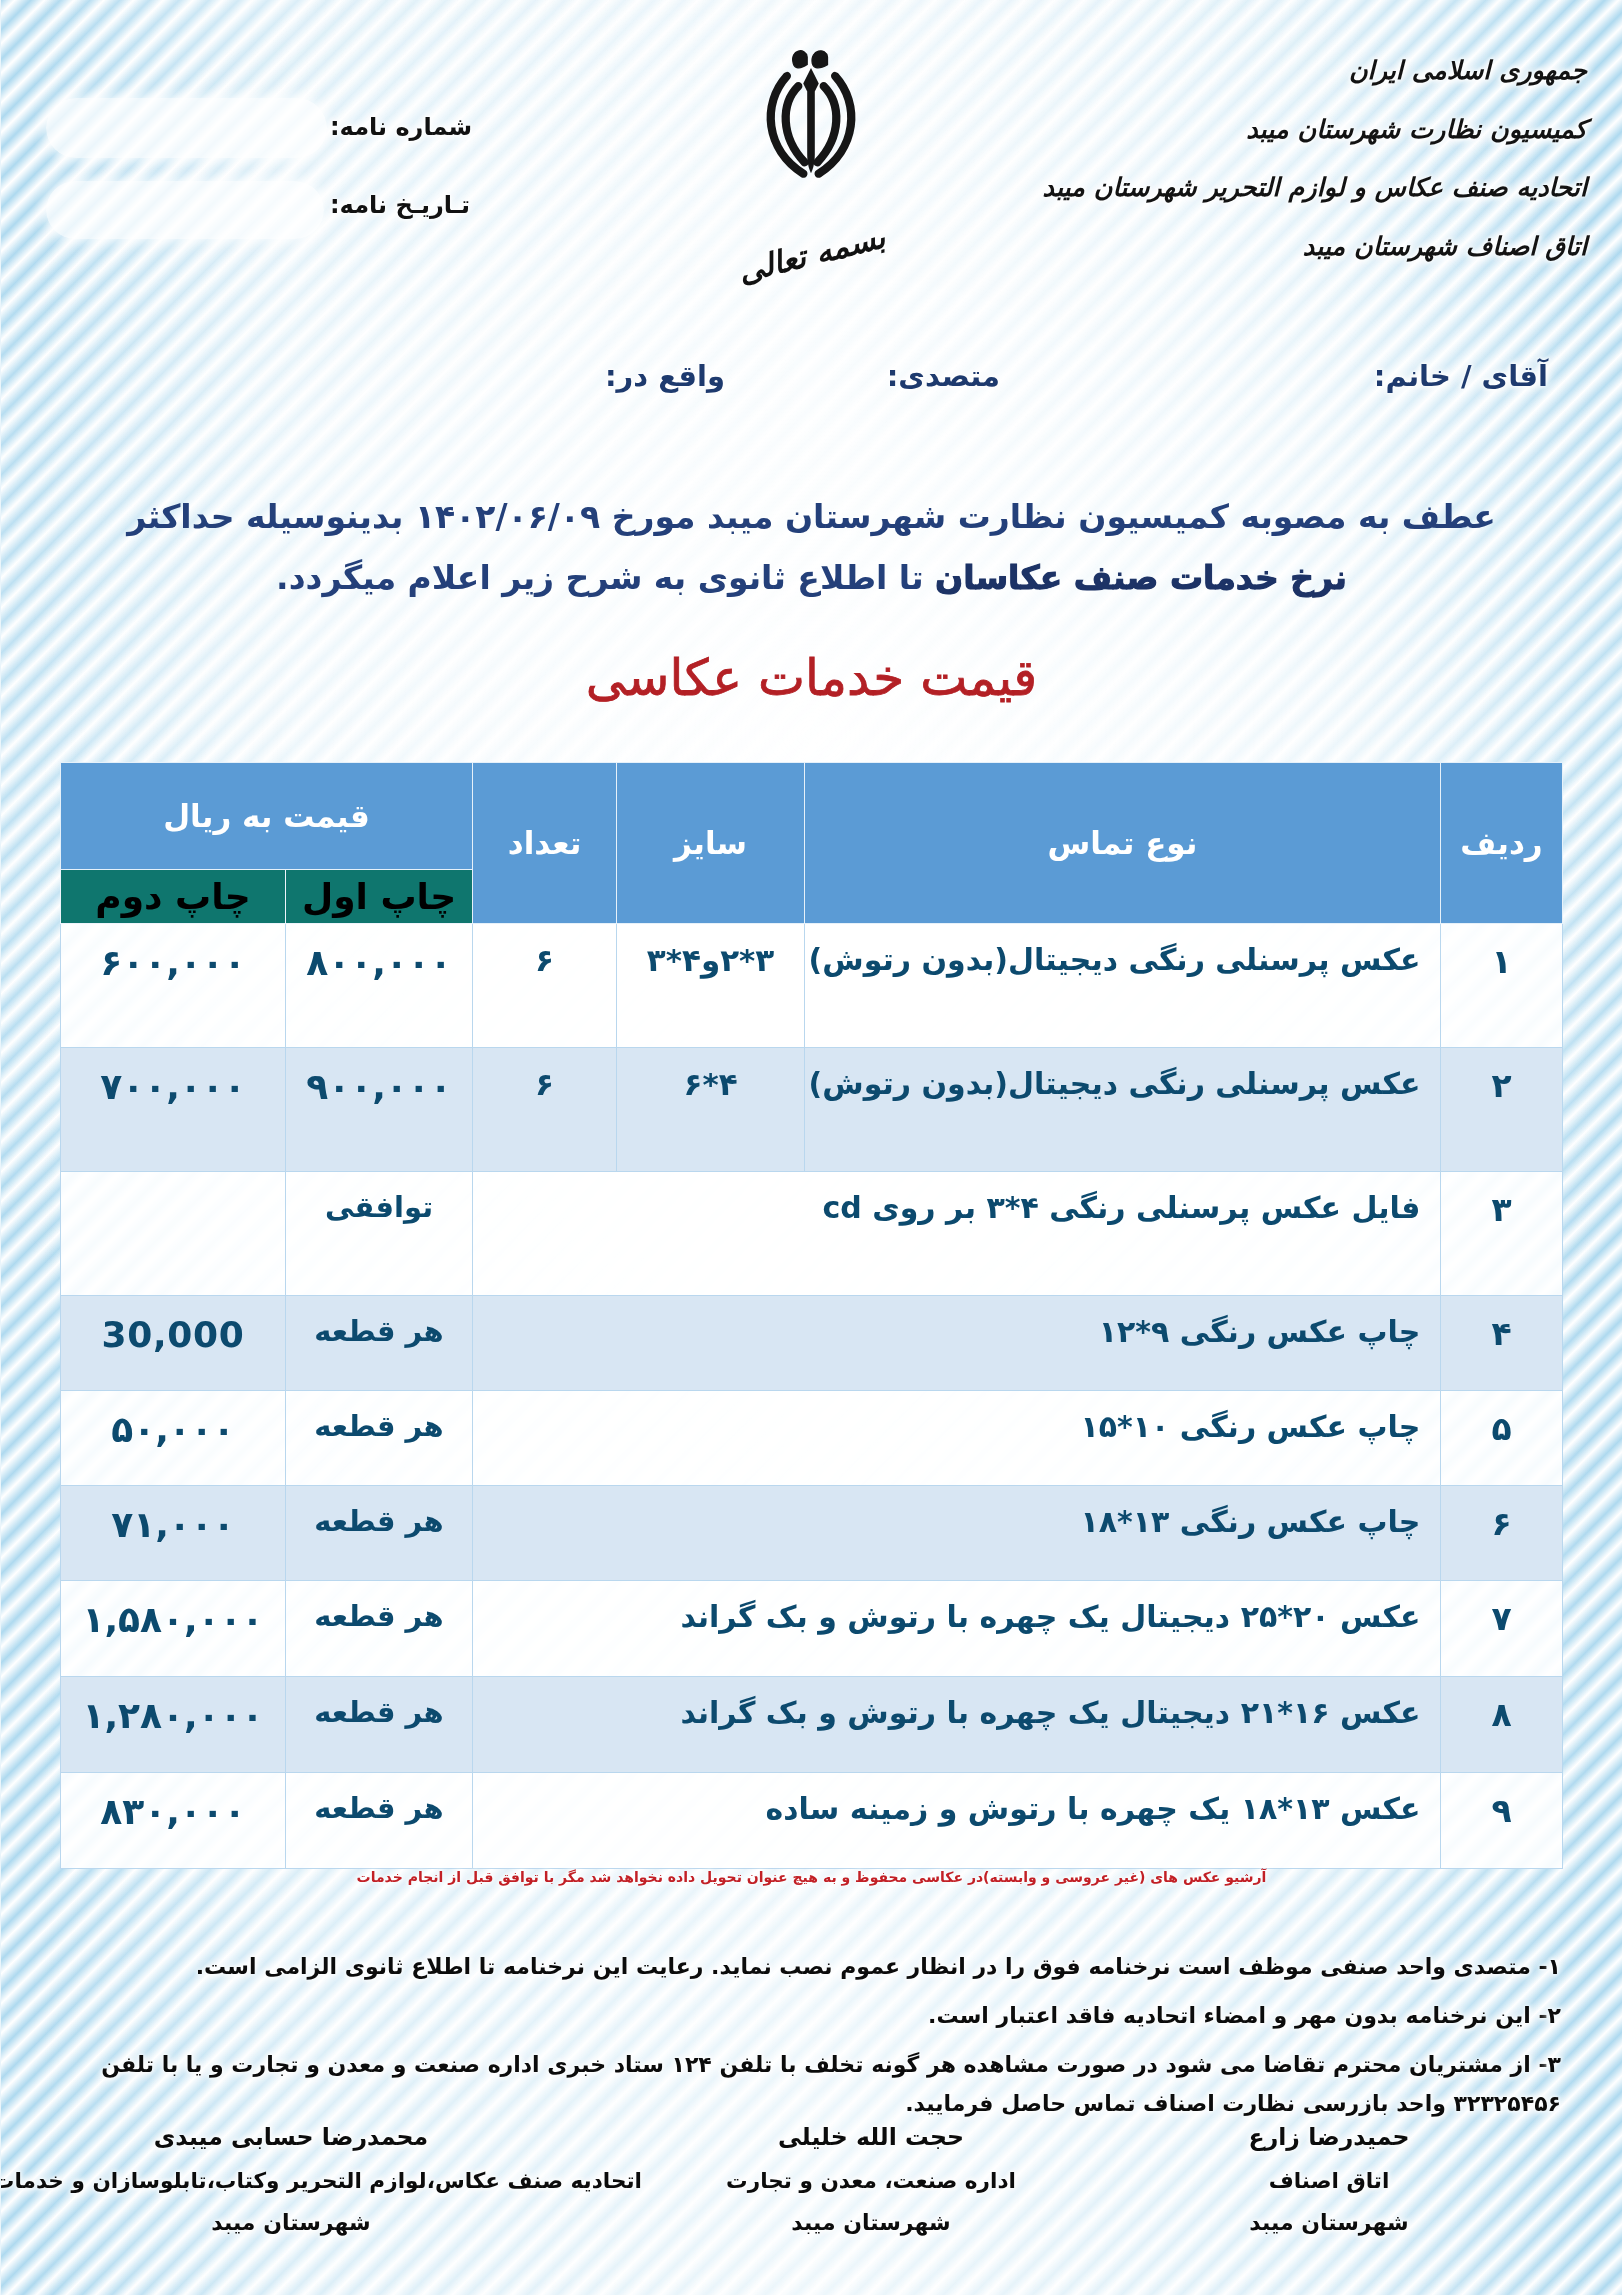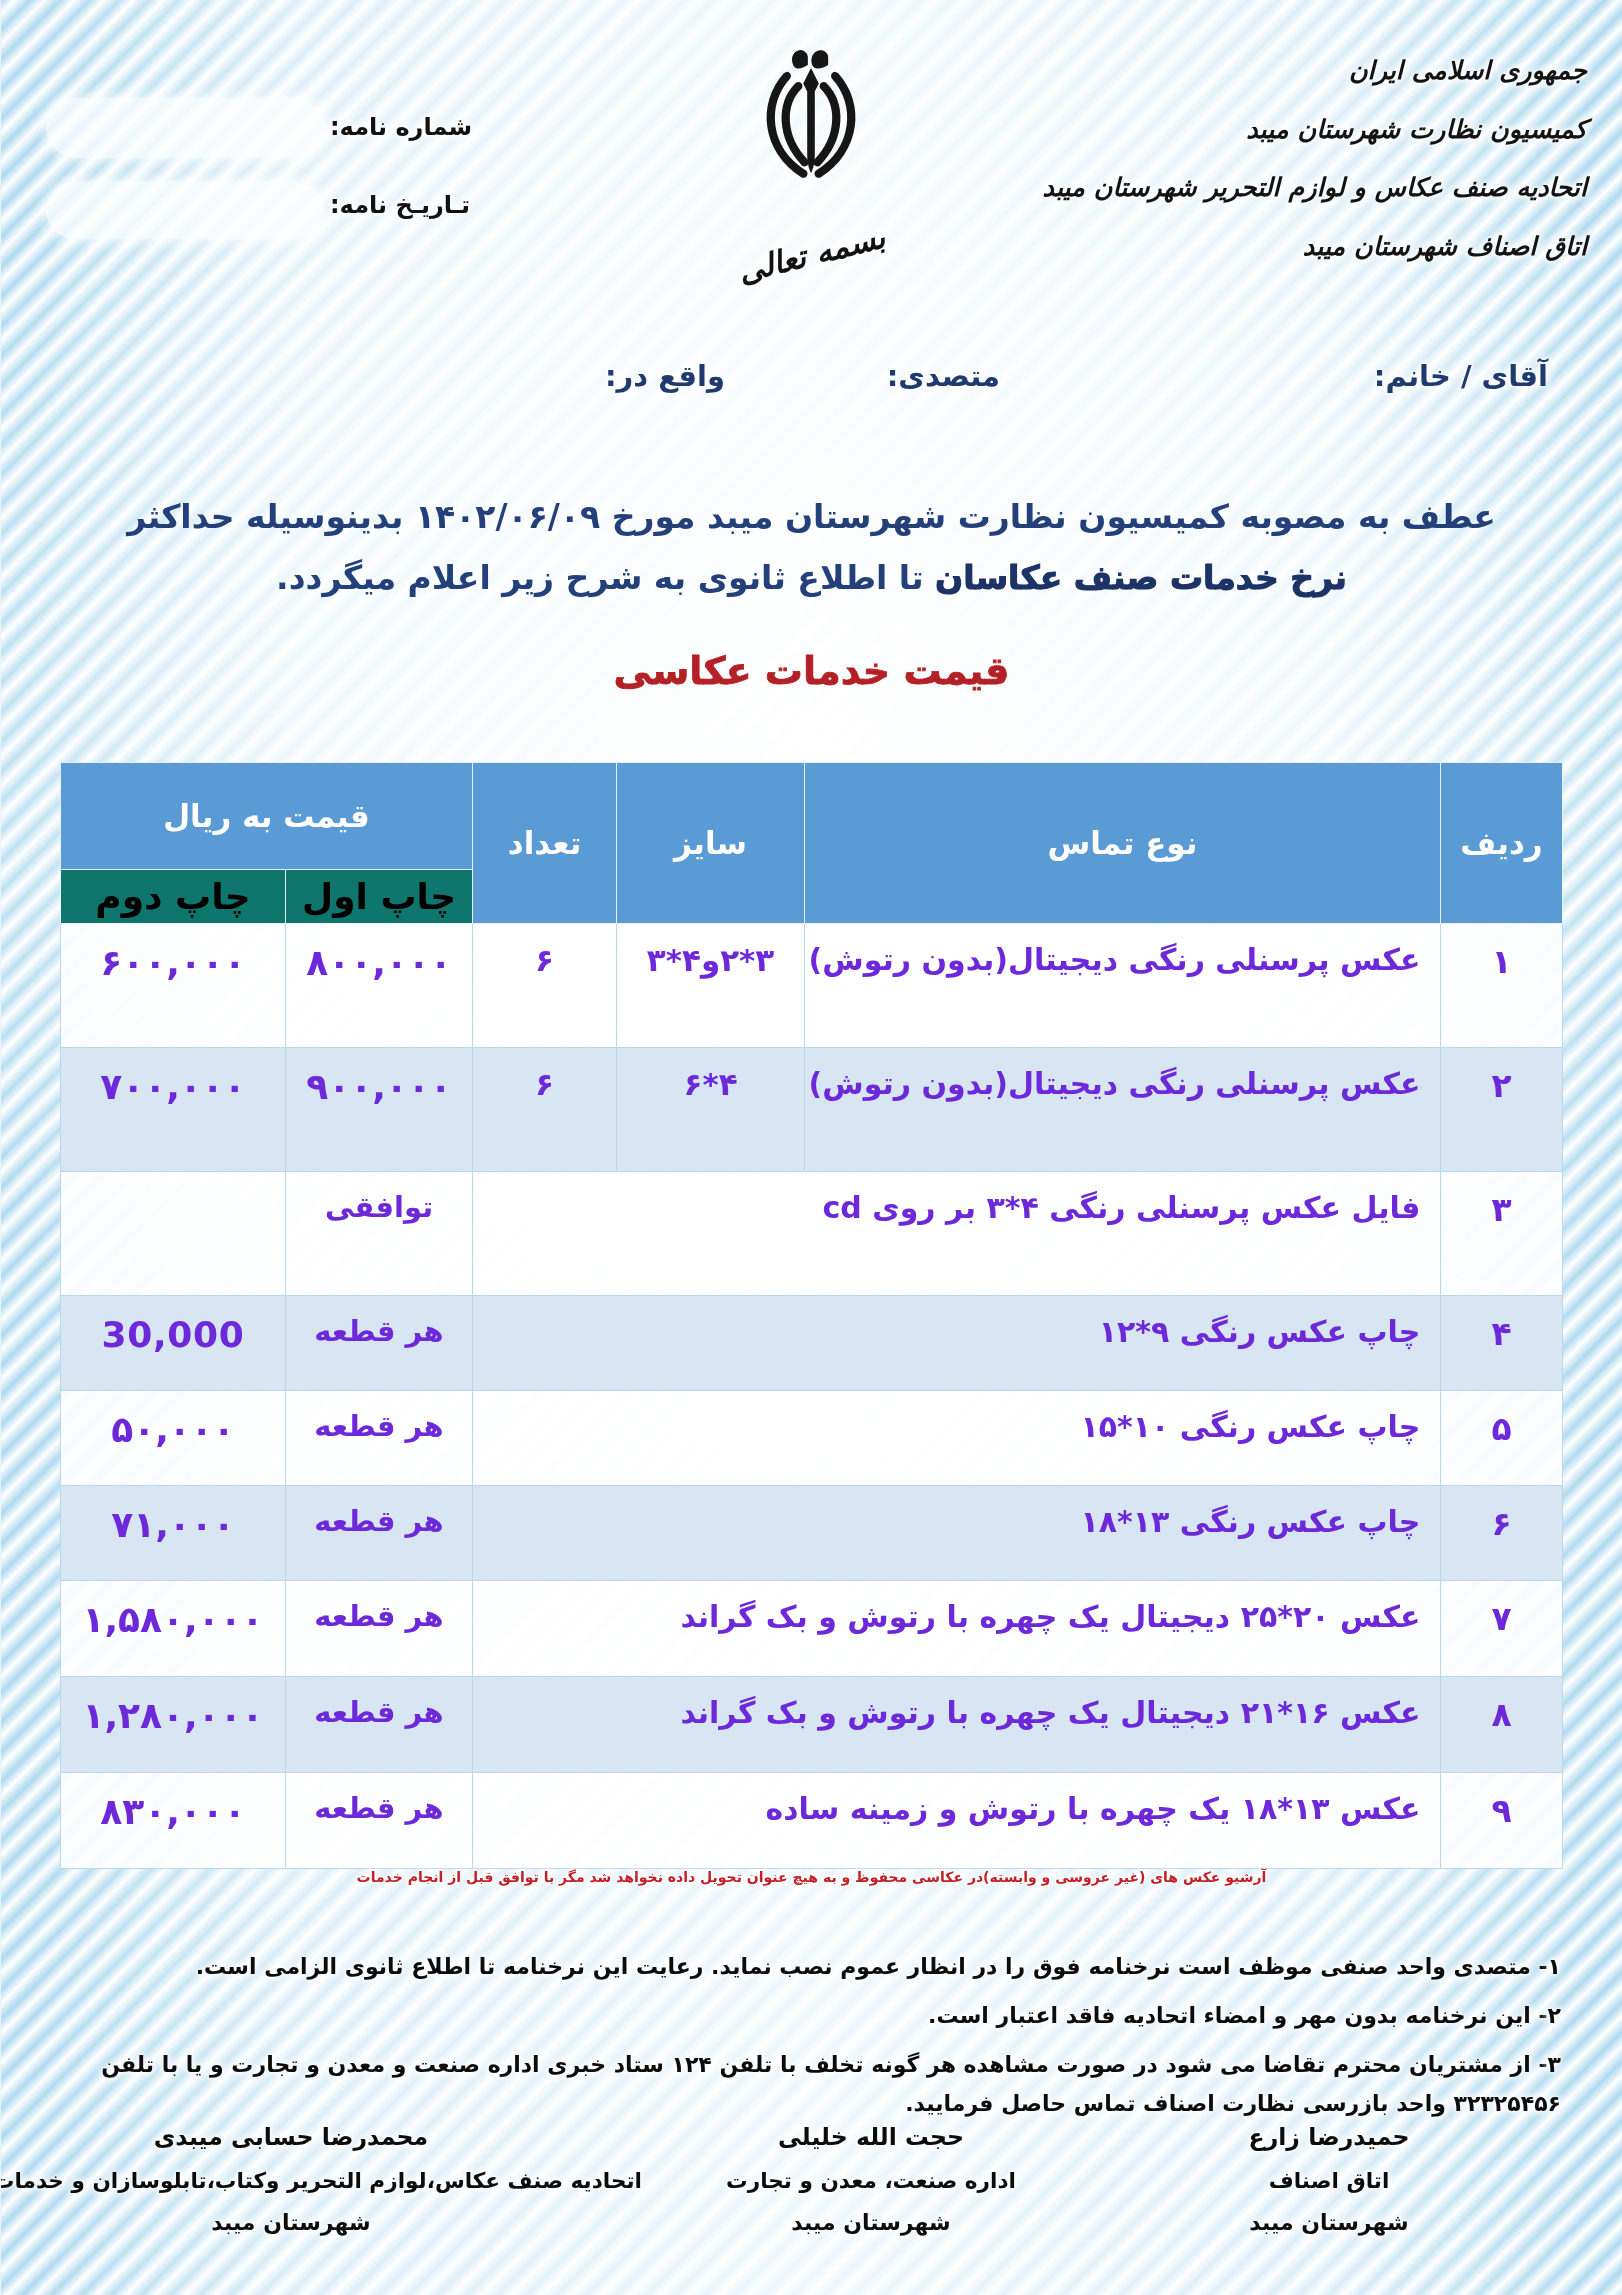--- a/index.html
+++ b/index.html
@@ -33,29 +33,29 @@
   .party{position:absolute;top:359px;font-size:29px;font-weight:bold;color:#1e3a6e;white-space:nowrap;}
   #party-mr{right:75px;}
   #party-op{right:623px;}
   #party-loc{right:898px;}
   
   #intro{position:absolute;left:0;right:0;top:486px;text-align:center;
     color:#24407a;font-size:33px;font-weight:bold;line-height:1.85;}
   #intro .heavy{color:#1d3366;-webkit-text-stroke:1px #1d3366;text-shadow:0 0 0.7px #1d3366;}
   
   #page-title{position:absolute;left:0;right:0;top:649px;text-align:center;
-    color:#b32025;font-size:38px;font-weight:bold;-webkit-text-stroke:0.8px #b32025;}
+    color:#b32025;font-size:50px;font-weight:normal;-webkit-text-stroke:0.8px #b32025;}
   
   #price-table{position:absolute;left:60px;top:762px;width:1502px;border-collapse:collapse;table-layout:fixed;}
   #price-table th,#price-table td{border:1.3px solid #b9d7ee;overflow:hidden;}
   #price-table th.h-main{background:#5b9bd5;color:#ffffff;font-size:31px;font-weight:bold;border-color:#e6f1fa;}
   #price-table tr.hdr1{height:107px;}
   #price-table tr.hdr2{height:54px;}
   #price-table th.h-sub{background:#0f766e;color:#000;font-size:36px;font-weight:bold;border-color:#eef4fb;}
-  #price-table td{vertical-align:top;padding-top:18.3px;color:#6d28d9;font-weight:bold;}
+  #price-table td{vertical-align:top;padding-top:18.3px;color:#0c4a6e;font-weight:bold;}
   tr.r-white td{background:rgba(255,255,255,.88);}
   tr.r-blue td{background:#d8e6f3;}
   tr.rh-tall{height:124px;}
   tr.rh-mid{height:95px;}
   tr.rh-short{height:96px;}
   .c-no{text-align:center;font-size:33px;}
   .c-srv{text-align:right;padding-right:19.6px;font-size:30px;}
   .c-size,.c-qty{text-align:center;font-size:31px;}
   .c-p1,.c-p2{text-align:center;font-size:36px;letter-spacing:0.7px;}
   .c-p1.word,.c-p2.word{font-size:29px;letter-spacing:0;}

